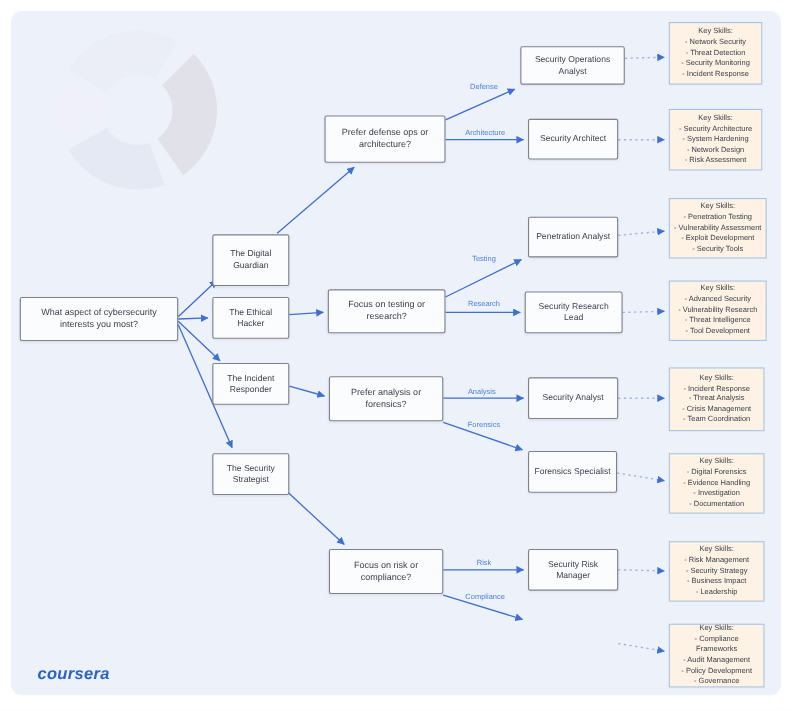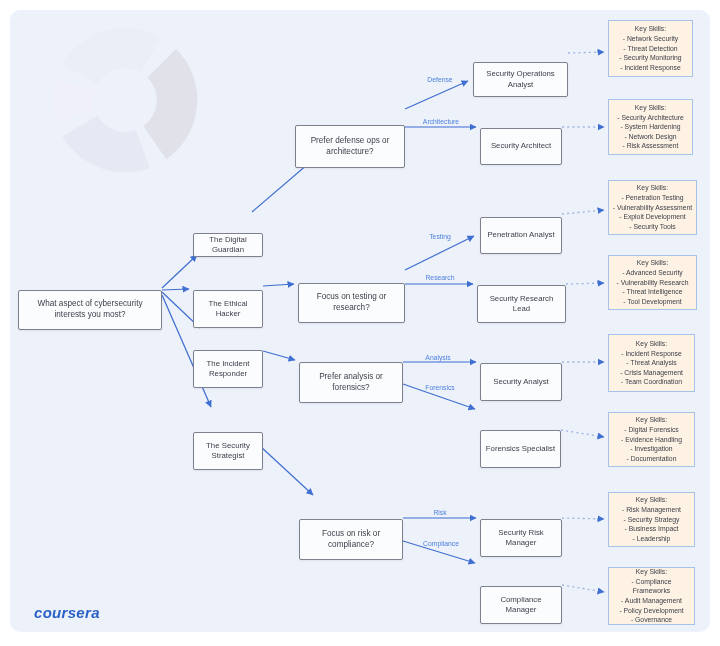--- a/index.html
+++ b/index.html
@@ -11,21 +11,21 @@
   h1.title{position:absolute;left:35px;top:76px;margin:0;font-size:29px;line-height:1.16;
            font-weight:700;color:var(--title,#0e1116);letter-spacing:.2px;}
   .lines{position:absolute;left:0;top:0;}
   .flow{stroke:var(--arrow,#3f6fd1);fill:none;stroke-width:1.2;}
   .dots{stroke:var(--dot,#9ab4e2);fill:none;stroke-width:1.3;stroke-dasharray:2 3.2;}
   #ah path{fill:var(--arrow,#3f6fd1);}
   .node{position:absolute;display:flex;align-items:center;justify-content:center;
         text-align:center;background:var(--box-bg,#fbfcfe);
         border:1.5px solid var(--box-border,#7c818d);border-radius:2px;
         font-size:8.2px;line-height:1.3;padding:2px 4px;box-sizing:border-box;
-        box-shadow:0 1px 2px rgba(60,70,100,.08);margin-top:20px;}
+        box-shadow:0 1px 2px rgba(60,70,100,.08);}
   .node.small{font-size:7.8px;}
   .skills{position:absolute;display:flex;flex-direction:column;align-items:center;
           justify-content:center;text-align:center;background:var(--skills-bg,#fdf2e3);
           border:1.5px solid var(--skills-border,#a5c3e8);font-size:6.8px;line-height:1.42;
           padding:2px 3px;box-sizing:border-box;}
   .edge-label{position:absolute;transform:translate(-50%,-50%);font-size:6.8px;
               color:var(--label,#4d82dd);white-space:nowrap;}
   .logo{position:absolute;left:34px;top:604px;font-size:15px;font-weight:700;
         color:var(--brand,#2b62c6);letter-spacing:.3px;font-style:italic;}
 </style>
@@ -74,21 +74,21 @@
     <line class="dots" x1="562" y1="214" x2="604" y2="210" marker-end="url(#ah)"></line>
     <line class="dots" x1="566" y1="284" x2="604" y2="283" marker-end="url(#ah)"></line>
     <line class="dots" x1="562" y1="362" x2="604" y2="362" marker-end="url(#ah)"></line>
     <line class="dots" x1="561" y1="430" x2="604" y2="437" marker-end="url(#ah)"></line>
     <line class="dots" x1="562" y1="518" x2="604" y2="519" marker-end="url(#ah)"></line>
     <line class="dots" x1="562" y1="585" x2="604" y2="592" marker-end="url(#ah)"></line>
   </svg>
 
   <div class="node" style="left:18px;top:270px;width:144px;height:40px">What aspect of cybersecurity interests you most?</div>
 
-  <div class="node small" style="left:193px;top:213px;width:70px;height:24px">The Digital Guardian</div>
+  <div class="node small" style="left:193px;top:213px;width:70px;height:47px">The Digital Guardian</div>
   <div class="node small" style="left:193px;top:270px;width:70px;height:38px">The Ethical Hacker</div>
   <div class="node small" style="left:193px;top:330px;width:70px;height:38px">The Incident Responder</div>
   <div class="node" style="left:295px;top:105px;width:110px;height:43px">Prefer defense ops or architecture?</div>
 
   <div class="node small" style="left:193px;top:412px;width:70px;height:38px">The Security Strategist</div>
   <div class="node" style="left:298px;top:263px;width:107px;height:40px">Focus on testing or research?</div>
   <div class="node" style="left:299px;top:342px;width:104px;height:41px">Prefer analysis or forensics?</div>
   <div class="node" style="left:299px;top:499px;width:104px;height:41px">Focus on risk or compliance?</div>
 
   <span class="edge-label" style="left:440px;top:79px">Defense</span>
@@ -100,21 +100,20 @@
   <span class="edge-label" style="left:440px;top:512px">Risk</span>
   <span class="edge-label" style="left:441px;top:543px">Compliance</span>
 
   <div class="node small" style="left:473px;top:42px;width:95px;height:35px">Security Operations Analyst</div>
   <div class="node small" style="left:480px;top:108px;width:82px;height:37px">Security Architect</div>
   <div class="node small" style="left:480px;top:197px;width:82px;height:37px">Penetration Analyst</div>
   <div class="node small" style="left:477px;top:265px;width:89px;height:38px">Security Research Lead</div>
   <div class="node small" style="left:480px;top:343px;width:82px;height:38px">Security Analyst</div>
   <div class="node small" style="left:480px;top:410px;width:81px;height:38px">Forensics Specialist</div>
   <div class="node small" style="left:480px;top:499px;width:82px;height:38px">Security Risk Manager</div>
-  <div class="node small" style="left:480px;top:566px;width:82px;height:38px">Compliance Manager</div>
 
   <div class="skills" style="left:608px;top:20px;width:85px;height:57px">
     <div>Key Skills:</div>
     <div>- Network Security</div>
     <div>- Threat Detection</div>
     <div>- Security Monitoring</div>
     <div>- Incident Response</div>
   </div>
   <div class="skills" style="left:608px;top:99px;width:85px;height:56px">
     <div>Key Skills:</div>

